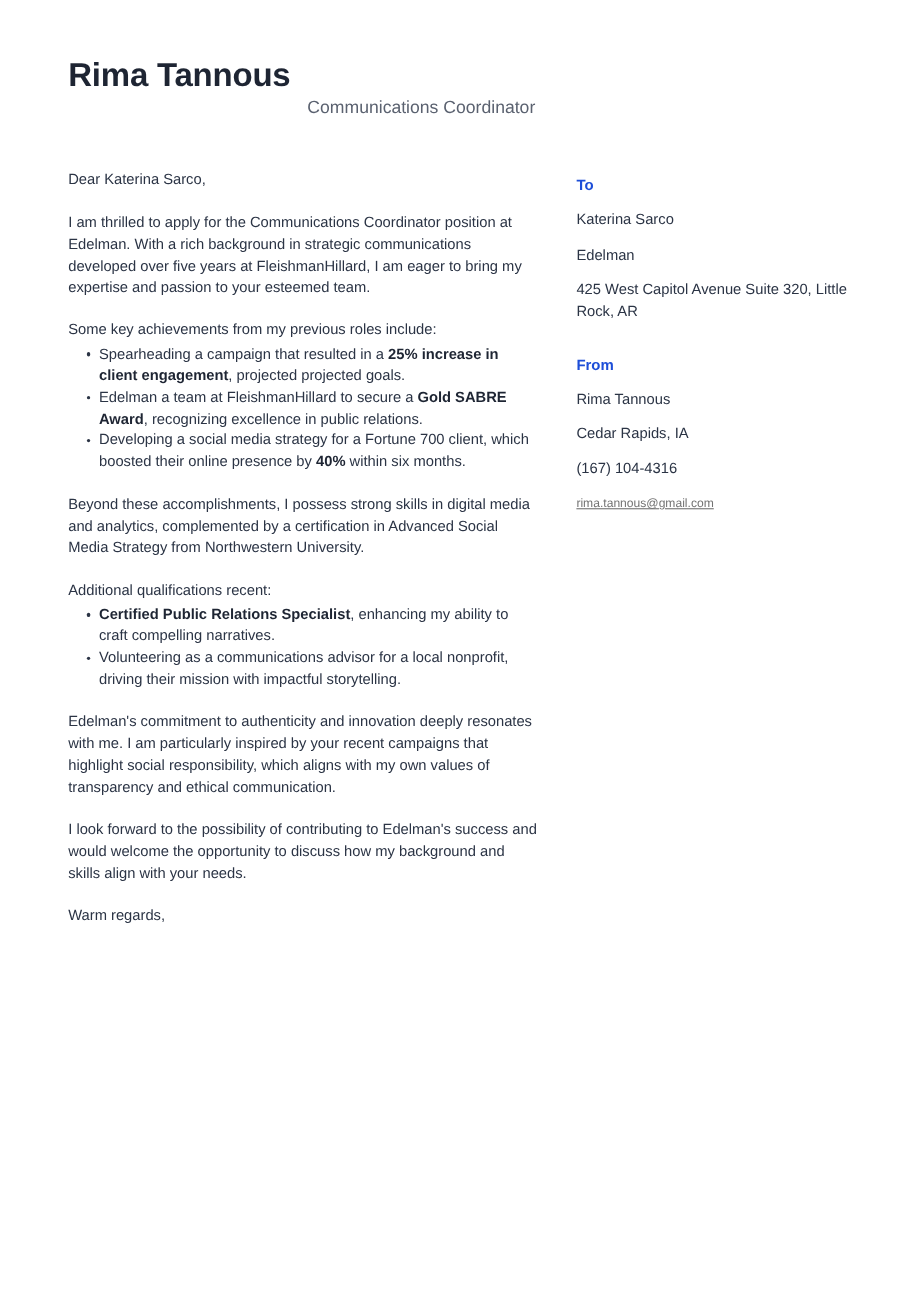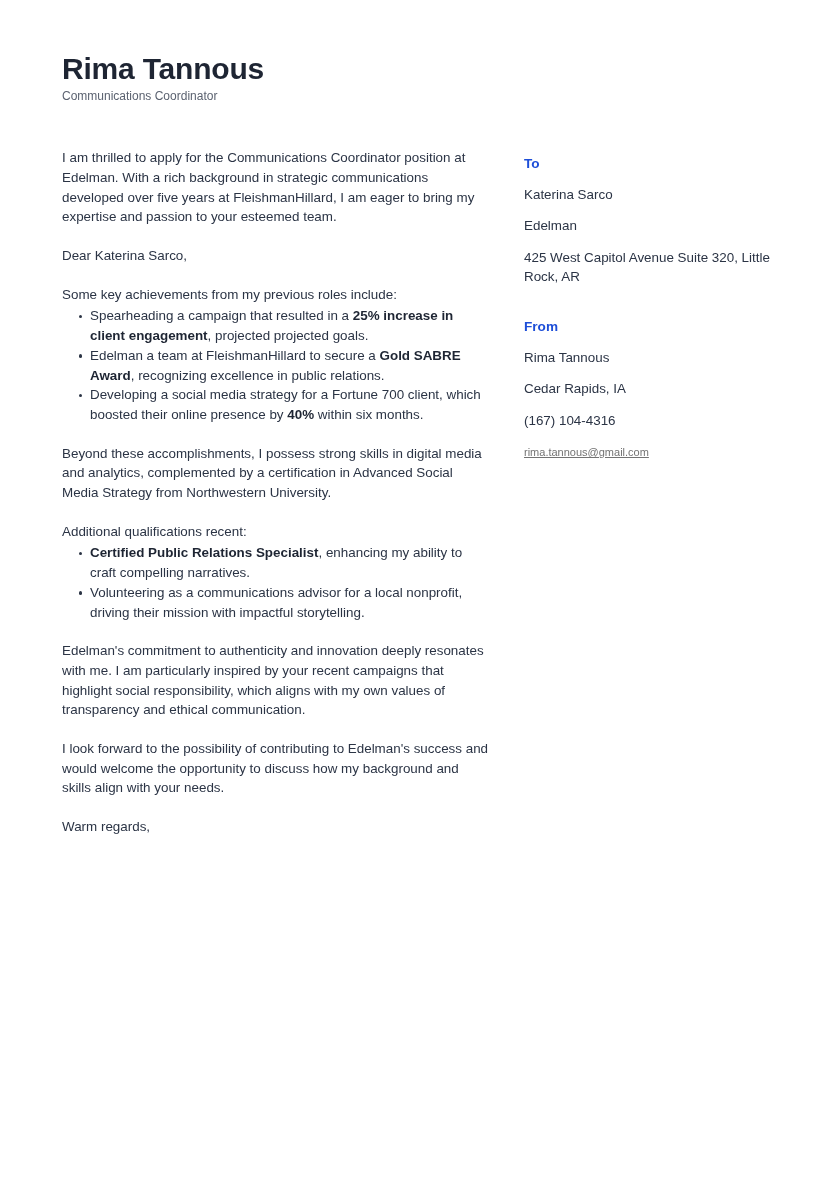--- a/index.html
+++ b/index.html
@@ -29,25 +29,26 @@
   }
   .name {
     font-size: 30px;
     font-weight: bold;
     color: #1e2533;
     letter-spacing: -0.2px;
     line-height: 1.12;
     margin: 0 0 3px 0;
   }
   .role {
-    font-size: 12px;
+    font-size: 16px;
     font-weight: normal;
     color: #5b6270;
     line-height: 1.3;
     margin: 0;
+    text-align: center;
   }
 
   
   .columns {
     display: flex;
     align-items: flex-start;
   }
   .letter {
     width: 462px;
     flex: 0 0 462px;
@@ -137,23 +138,23 @@
 
   <div class="header">
     <h1 class="name">Rima Tannous</h1>
     <div class="role">Communications Coordinator</div>
   </div>
 
   <div class="columns">
 
     <div class="letter">
 
+      <p class="para">Dear Katerina Sarco,</p>
+
       <p class="para">I am thrilled to apply for the Communications Coordinator position at Edelman. With a rich background in strategic communications developed over five years at FleishmanHillard, I am eager to bring my expertise and passion to your esteemed team.</p>
-
-      <p class="para">Dear Katerina Sarco,</p>
 
       <p class="para tight">Some key achievements from my previous roles include:</p>
 
       <ul class="bullets">
         <li>
           <span>Spearheading a campaign that resulted in a </span><b>25% increase in client engagement</b><span>, projected projected goals.</span>
         </li>
         <li>
           <span>Edelman a team at FleishmanHillard to secure a </span><b>Gold SABRE Award</b><span>, recognizing excellence in public relations.</span>
         </li>

